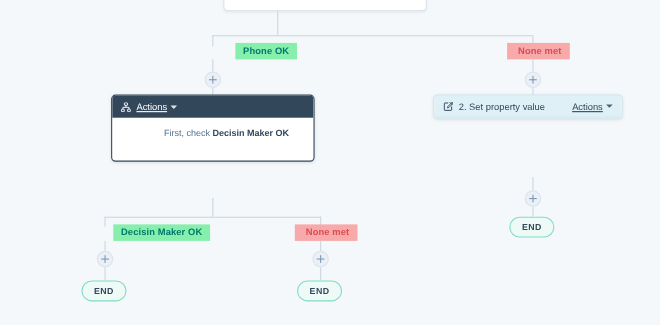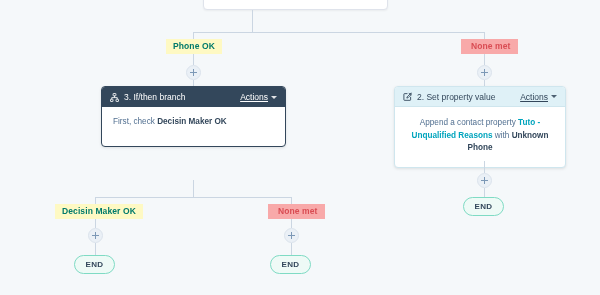--- a/index.html
+++ b/index.html
@@ -50,22 +50,23 @@
     height: 15px;
     line-height: 15px;
     padding: 0 7px;
     font-size: 8.5px;
     font-weight: bold;
     letter-spacing: 0.1px;
     white-space: nowrap;
     box-sizing: border-box;
   }
   .badge-green {
-    background: #fef9c3;
+    background: #86efac;
     color: #00796b;
+    margin-left: 48px;
   }
   .badge-red {
     background: #f8a9a9;
     color: #d94c53;
     padding-left: 10px;
   }
 
   
   .plus {
     position: absolute;
@@ -149,21 +150,21 @@
   .card-body {
     padding: 9px 11px 11px 11px;
     font-size: 8.2px;
     line-height: 1.5;
   }
   .card.branch { border: 1px solid #33475b; }
   .card.setprop { border: 1px solid #cfe6ee; }
 
   .check-line { margin: 0 0 7px 0; }
   .bold { font-weight: bold; }
-  .muted { color: #516f90; }
+  .muted { color: #516f90; margin-left: 36px; }
 
   .condition-box {
     border: 1px solid #e5e9f0;
     border-radius: 3px;
     padding: 9px 6px;
     text-align: center;
     font-size: 8.2px;
     background: #fff;
   }
 
@@ -220,21 +221,20 @@
   <div class="card branch" style="left:101px; top:86px; width:185px;">
     <div class="card-header dark">
       <span class="hdr-icon">
         <svg width="9" height="9" viewBox="0 0 16 16" fill="none" stroke="#ffffff" stroke-width="1.5">
           <rect x="5.5" y="0.9" width="5" height="4" rx="0.6"></rect>
           <rect x="0.9" y="11.1" width="4.4" height="4" rx="0.6"></rect>
           <rect x="10.7" y="11.1" width="4.4" height="4" rx="0.6"></rect>
           <path d="M8 5v3.2M3.1 11.1V8.2h9.8v2.9"></path>
         </svg>
       </span>
-      <span class="hdr-title">3. If/then branch</span>
       <span class="hdr-actions">
         <span class="lbl">Actions</span>
         <span class="caret"></span>
       </span>
     </div>
     <div class="card-body">
       <div class="check-line">
         <span class="muted">First, check </span><span class="bold">Decisin Maker OK</span>
       </div>
     </div>
@@ -270,23 +270,20 @@
           <path d="M13.5 8.6v5.2a1 1 0 0 1-1 1H2.6a1 1 0 0 1-1-1V3.9a1 1 0 0 1 1-1h5.3"></path>
           <path d="M10.2 1.6l4.3 4.3M14.5 1.5l-7.1 7.1-.6 2.2 2.2-.6 5.5-5.5z" stroke-width="1.5"></path>
         </svg>
       </span>
       <span class="hdr-title">2. Set property value</span>
       <span class="hdr-actions">
         <span class="lbl">Actions</span>
         <span class="caret"></span>
       </span>
     </div>
-    <div class="setprop-body">
-      <span class="muted">Append a contact property </span><span class="link">Tuto - Unqualified Reasons</span><span class="muted"> with </span><span class="bold">Unknown Phone</span>
-    </div>
   </div>
 
   <div class="line vline" style="left:484px; top:161px; height:12px;"></div>
   <div class="plus" style="left:477px; top:173px;"></div>
   <div class="line vline" style="left:484px; top:188px; height:9px;"></div>
   <div class="end-pill" style="left:463px; top:197px;">END</div>
 
 </div>
 
 </body></html>

